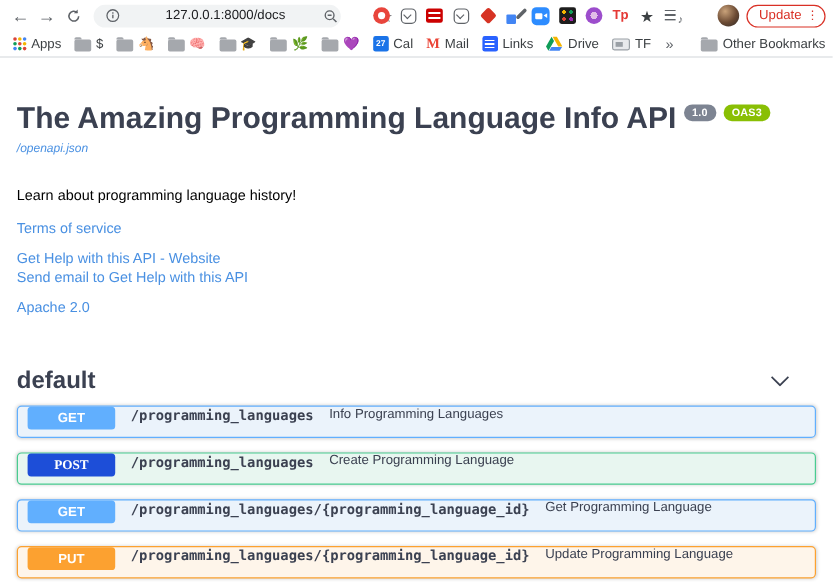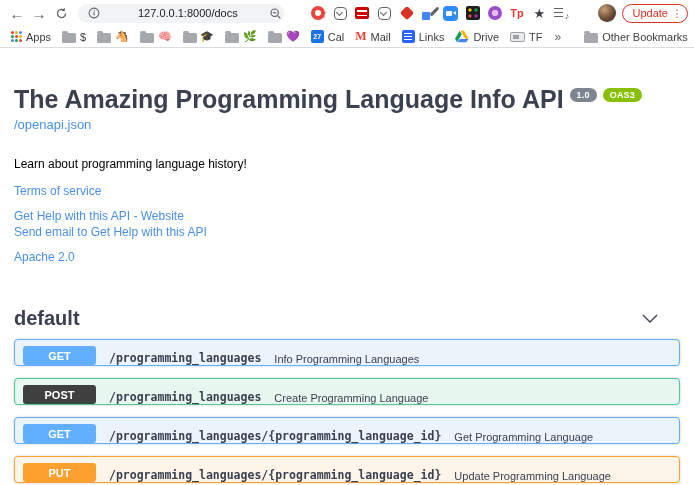--- a/index.html
+++ b/index.html
@@ -86,42 +86,42 @@
   .bm-overflow { margin-left:auto; color:#5f6368; font-size:12px; padding:0 4px; }
   .bm-sep { width:1px; height:14px; background:#dadce0; margin:0 3px; }
 
   
   .content { padding:0 14px; }
   .api-title { margin-top:37px; font-size:25px; font-weight:700; color:#3b4151; }
   .pill { display:inline-block; font-size:9px; font-weight:700; color:#fff; border-radius:9px;
       padding:2px 7px; position:relative; top:-10px; margin-left:6px; letter-spacing:.2px; }
   .pill-version { background:#7d8492; }
   .pill-oas { background:#89bf04; }
-  .spec-link { display:inline-block; font-size:13px; color:#4990e2; margin-top:3px; text-decoration:none; }
+  .spec-link { display:inline-block; font-size:10px; color:#4990e2; margin-top:3px; text-decoration:none;font-style:italic; }
   .api-desc { font-size:12px; color:#000000; margin-top:24px; }
   .api-link { display:block; font-size:12px; color:#4990e2; text-decoration:none; }
   .link-terms { margin-top:13px; }
   .link-help { margin-top:11px; }
   .link-email { margin-top:2px; }
   .link-license { margin-top:11px; }
 
   .section-header { margin-top:37px; display:flex; align-items:center; justify-content:space-between;
       padding:6px 22px 9px 0; }
   .section-title { font-size:20px; font-weight:700; color:#3b4151; }
 
-  .opblock { height:27px; border-radius:4px; border:1px solid; display:flex; align-items:flex-end;
+  .opblock { height:27px; border-radius:4px; border:1px solid; display:flex; align-items:flex-start;
       padding:0 8px; margin-bottom:12px; box-shadow:0 0 3px rgba(0,0,0,.19); }
   .method-badge { min-width:73px; height:19px; border-radius:3px; color:#fff; font-weight:700;
       font-size:11px; display:flex; align-items:center; justify-content:center; flex:0 0 auto;
       font-family:"Liberation Sans", sans-serif; }
   .op-path { margin-left:13px; font-family:"DejaVu Sans Mono", monospace; font-weight:700;
       font-size:11.5px; color:#3b4151; white-space:nowrap; }
   .op-summary { margin-left:13px; font-size:11px; color:#3b4151; white-space:nowrap; }
   .op-get    { background:#ebf3fb; border-color:#61affe; } .op-get .method-badge    { background:#61affe; }
-  .op-post   { background:#e8f6f0; border-color:#49cc90; } .op-post .method-badge   { background:#404040; }
+  .op-post   { background:#e8f6f0; border-color:#49cc90; } .op-post .method-badge   { background:#1d4ed8;font-family:Liberation Serif, serif; }
   .op-put    { background:#fef5ea; border-color:#fca130; } .op-put .method-badge    { background:#fca130; }
 
   svg { display:block; }
 </style>
 </head>
 <body>
 
 <div class="toolbar">
   <div class="nav-btn">←</div>
   <div class="nav-btn">→</div>

